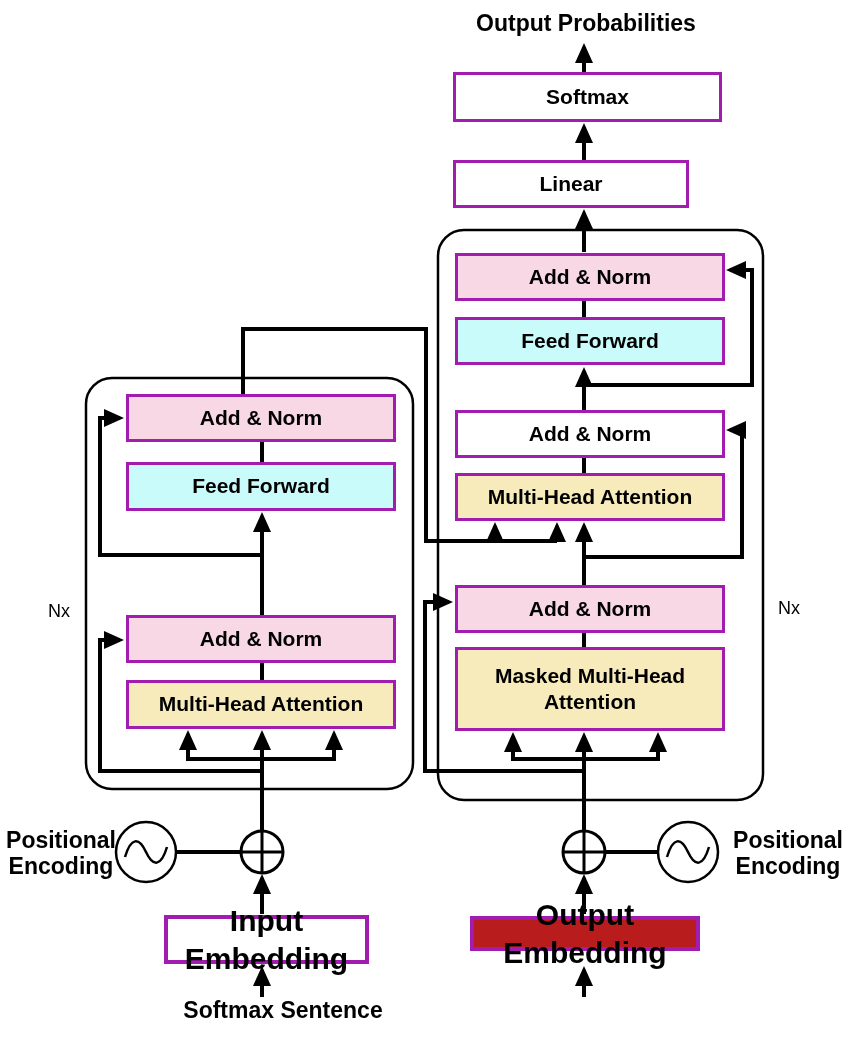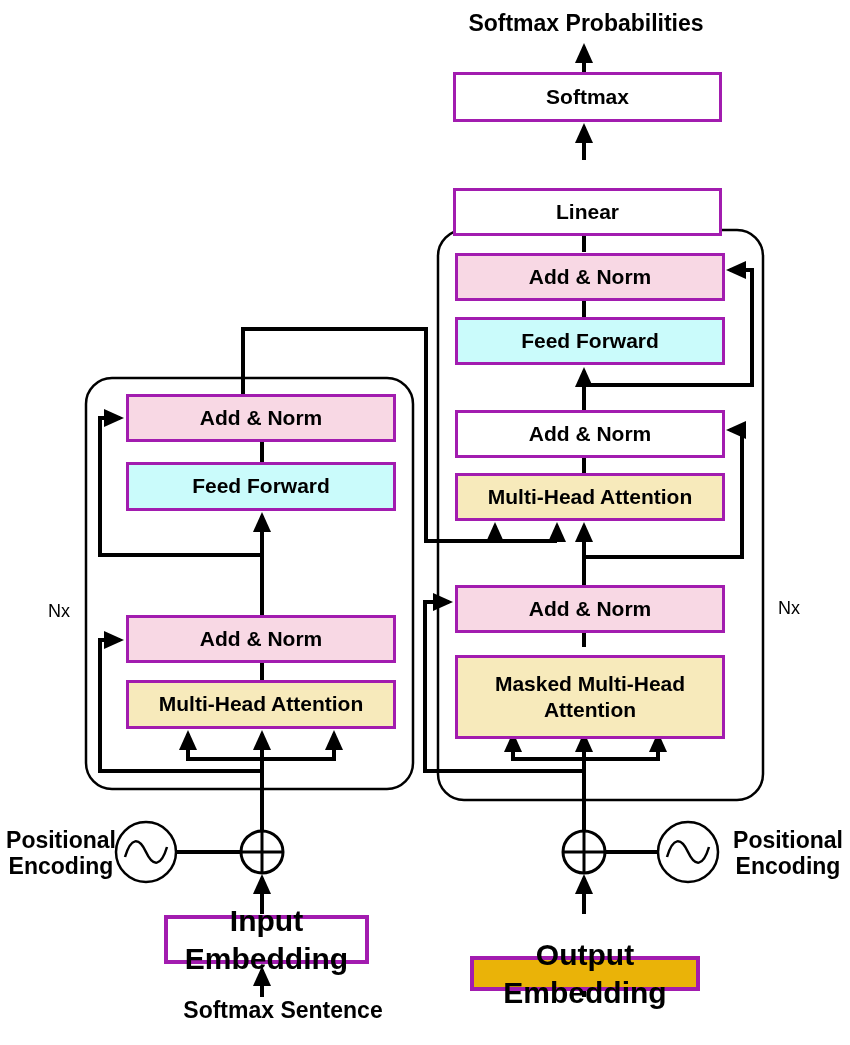--- a/index.html
+++ b/index.html
@@ -85,40 +85,40 @@
     <g fill="none" stroke="#000" stroke-width="3">
       <circle cx="262" cy="852" r="21" fill="#fff"></circle>
       <path d="M262,831 L262,873 M241,852 L283,852"></path>
     </g>
     <g fill="none" stroke="#000" stroke-width="3">
       <circle cx="584" cy="852" r="21" fill="#fff"></circle>
       <path d="M584,831 L584,873 M563,852 L605,852"></path>
     </g>
   </svg>
 
-  <div class="lbl" style="left:436px;top:10px;width:300px;">Softmax Probabilities</div>
+  <div class="lbl" style="left:436px;top:10px;width:300px;">Output Probabilities</div>
   <div class="box" style="left: 453px; top: 72px; width: 269px; height: 50px; background-color: rgb(255, 255, 255);">Softmax</div>
-  <div class="box" style="left: 453px; top: 160px; width: 269px; height: 48px; background-color: rgb(255, 255, 255); margin-top: 28px;">Linear</div>
+  <div class="box" style="left: 453px; top: 160px; width: 236px; height: 48px; background-color: rgb(255, 255, 255);">Linear</div>
 
   <div class="box" style="left: 455px; top: 253px; width: 270px; height: 48px; background-color: rgb(248, 216, 228);">Add &amp; Norm</div>
   <div class="box" style="left: 455px; top: 317px; width: 270px; height: 48px; background-color: rgb(202, 251, 251);">Feed Forward</div>
   <div class="box" style="left: 455px; top: 410px; width: 270px; height: 48px; background-color: rgb(255, 255, 255);">Add &amp; Norm</div>
   <div class="box" style="left: 455px; top: 473px; width: 270px; height: 48px; background-color: rgb(247, 234, 187);">Multi-Head Attention</div>
   <div class="box" style="left: 455px; top: 585px; width: 270px; height: 48px; background-color: rgb(248, 216, 228);">Add &amp; Norm</div>
-  <div class="box" style="left: 455px; top: 647px; width: 270px; height: 84px; padding: 0px 30px; background-color: rgb(247, 234, 187); margin-top: 8px;">Masked Multi-Head Attention</div>
+  <div class="box" style="left: 455px; top: 647px; width: 270px; height: 84px; padding: 0px 30px; background-color: rgb(247, 234, 187);">Masked Multi-Head Attention</div>
 
   <div class="box" style="left: 126px; top: 394px; width: 270px; height: 48px; background-color: rgb(248, 216, 228);">Add &amp; Norm</div>
   <div class="box" style="left: 126px; top: 462px; width: 270px; height: 49px; background-color: rgb(202, 251, 251);">Feed Forward</div>
   <div class="box" style="left: 126px; top: 615px; width: 270px; height: 48px; background-color: rgb(248, 216, 228);">Add &amp; Norm</div>
   <div class="box" style="left: 126px; top: 680px; width: 270px; height: 49px; background-color: rgb(247, 234, 187);">Multi-Head Attention</div>
 
   <div class="lbl nx" style="left:38px;top:598px;width:42px;">Nx</div>
   <div class="lbl nx" style="left:768px;top:595px;width:42px;">Nx</div>
 
   <div class="lbl" style="left:2px;top:827px;width:118px;">Positional Encoding</div>
   <div class="lbl" style="left:728px;top:827px;width:120px;">Positional Encoding</div>
 
   <div class="box iobox" style="left: 164px; top: 915px; width: 205px; height: 49px; background-color: rgb(255, 255, 255);">Input Embedding</div>
-  <div class="box iobox" style="left: 470px; top: 916px; width: 230px; height: 35px; background-color: #eab308; margin-top: 40px;">Output Embedding</div>
+  <div class="box iobox" style="left: 470px; top: 916px; width: 230px; height: 35px; background-color: #b91c1c;">Output Embedding</div>
 
   <div class="lbl" style="left:133px;top:997px;width:300px;">Softmax Sentence</div>
 
 </div>
 
 </body></html>

